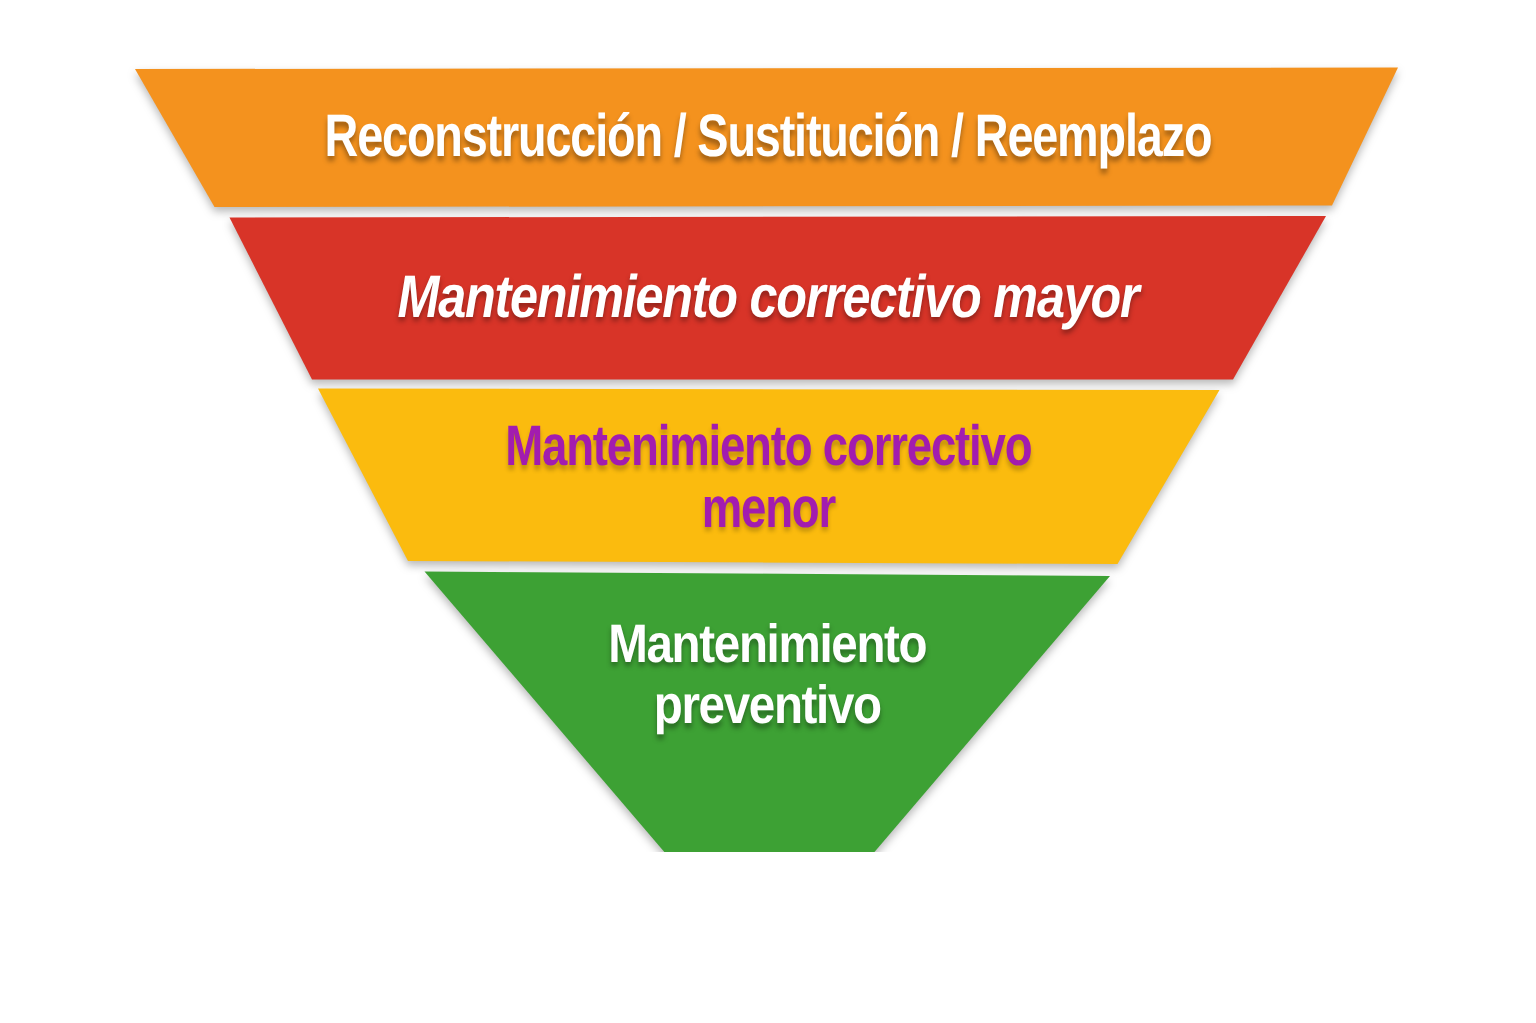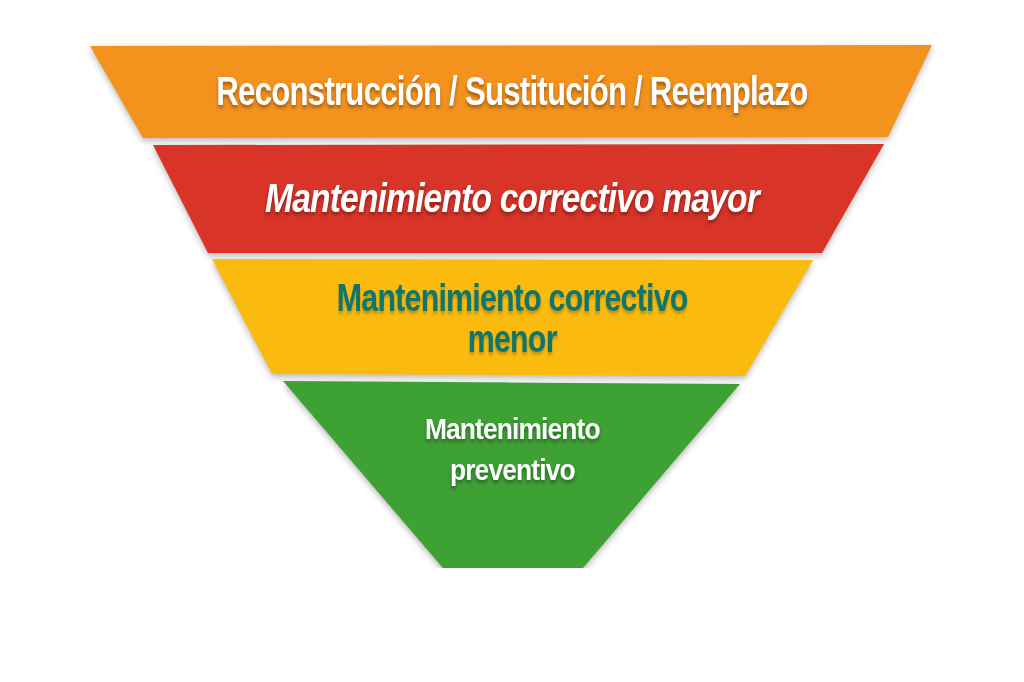--- a/index.html
+++ b/index.html
@@ -65,21 +65,21 @@
     top: 262px;
     height: 114px;
     font-size: 38px;
     line-height: 41px;
     text-shadow: 0 3px 3px rgba(0,0,0,0.22);
   }
   .lv3 .txt { transform: scaleX(0.80); }
   .lv4 {
     top: 385px;
     height: 127px;
-    font-size: 30px;
+    font-size: 36px;
     line-height: 41px;
     text-shadow: 0 3px 4px rgba(0,0,0,0.35);
   }
   .lv4 .txt { transform: scaleX(0.88); }
 </style>
 </head>
 <body>
 
 <div class="stage" style="background: rgb(255, 255, 255);">
 
@@ -95,21 +95,21 @@
       <span class="line">Reconstrucción / Sustitución / Reemplazo</span>
     </span>
   </div>
 
   <div class="label lv2" style="color: rgb(255, 255, 255);">
     <span class="txt">
       <span class="line">Mantenimiento correctivo mayor</span>
     </span>
   </div>
 
-  <div class="label lv3" style="color: #0f766e; text-align: center;">
+  <div class="label lv3" style="color: #a21caf; text-align: center;">
     <span class="txt">
       <span class="line">Mantenimiento correctivo</span>
       <span class="line">menor</span>
     </span>
   </div>
 
   <div class="label lv4" style="color: rgb(255, 255, 255);">
     <span class="txt">
       <span class="line">Mantenimiento</span>
       <span class="line">preventivo</span>

